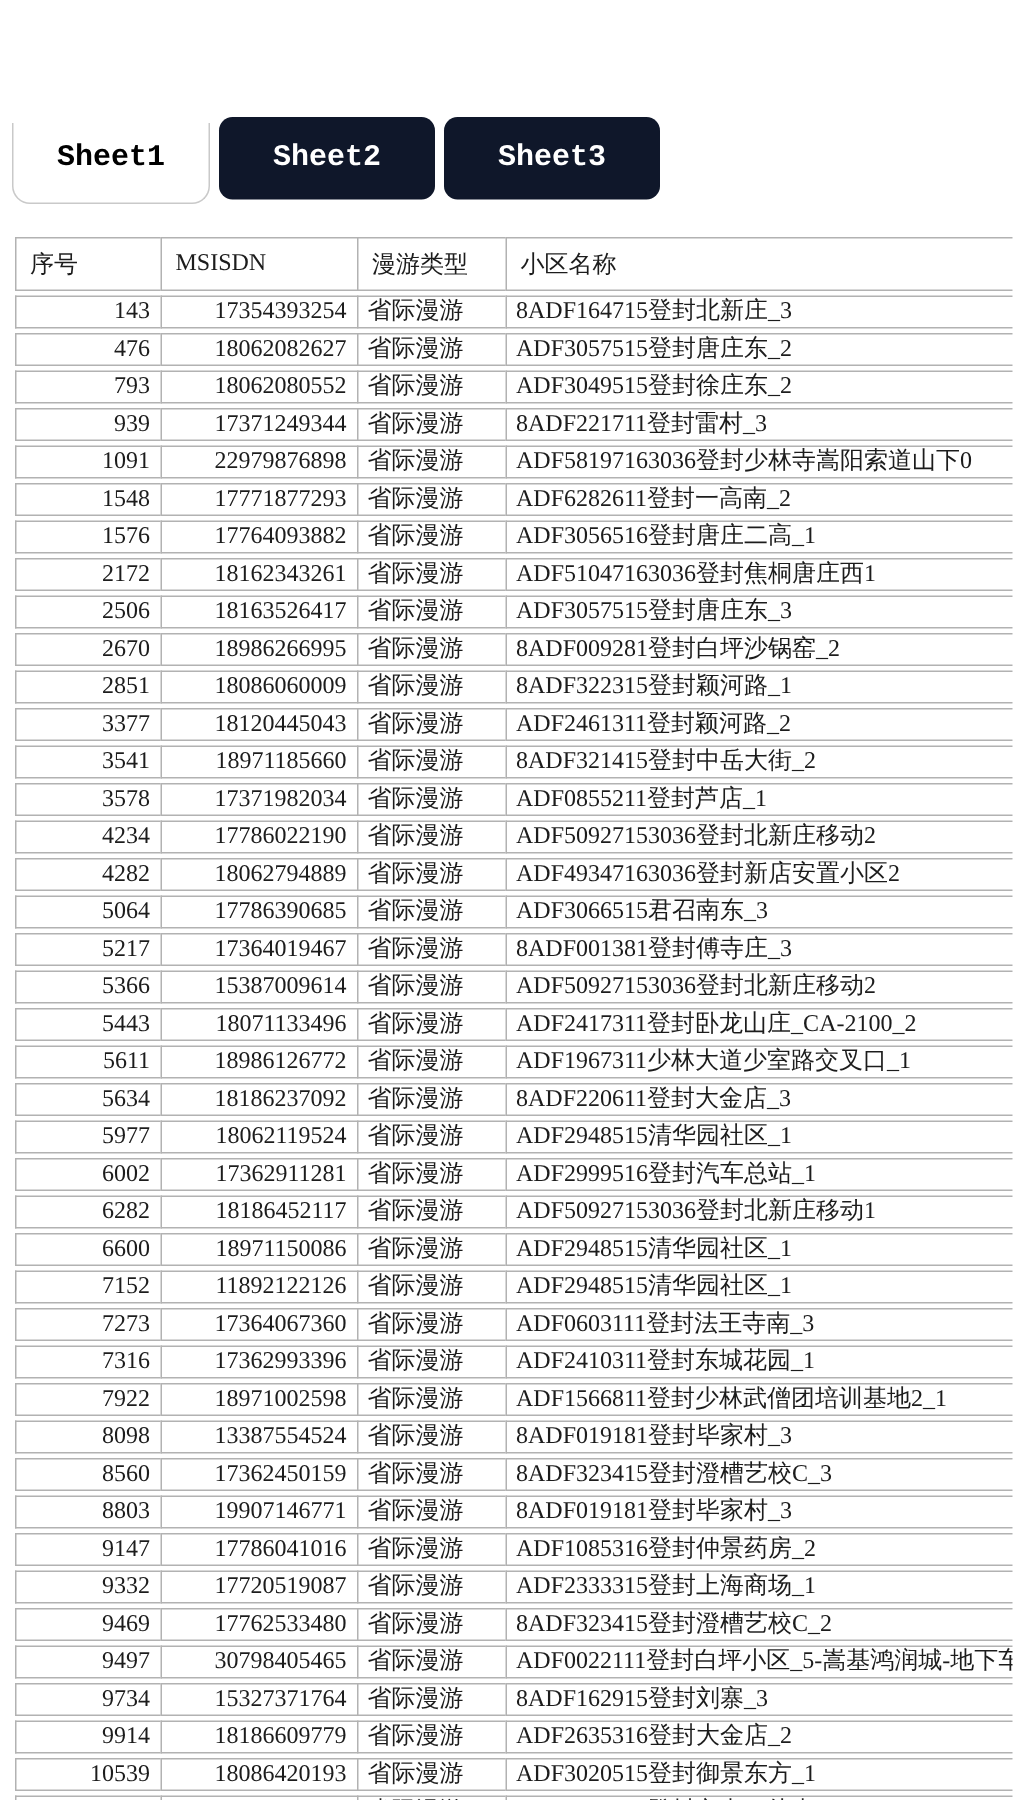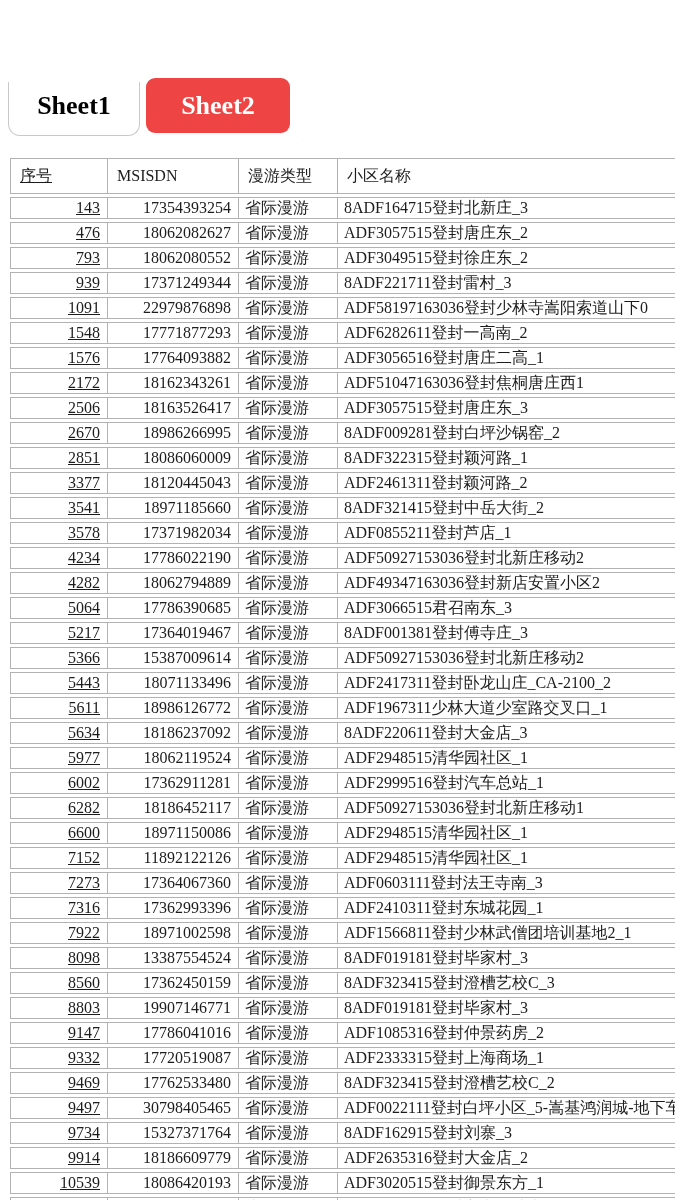--- a/index.html
+++ b/index.html
@@ -18,23 +18,23 @@
   
   .tabbar {
     position: absolute;
     top: 0;
     left: 0;
     width: 675px;
     height: 158px;
   }
   .tab {
     position: absolute;
-    font-family: Liberation Serif, serif;
+    font-family: Liberation Mono, monospace;
     font-weight: bold;
-    font-size: 26px;
+    font-size: 20px;
     text-align: center;
     box-sizing: border-box;
     cursor: pointer;
   }
   .tab.active {
     left: 8px;
     top: 82px;
     width: 132px;
     height: 54px;
     line-height: 48px;
@@ -42,21 +42,21 @@
     color: #000000;
     border: 1px solid #c9c9c9;
     border-top: none;
     border-radius: 0 0 12px 12px;
   }
   .tab.inactive {
     top: 78px;
     width: 144px;
     height: 55px;
     line-height: 55px;
-    background: #ef4444;
+    background: #0f172a;
     color: #ffffff;
     border-radius: 9px;
   }
   .tab.t2 { left: 146px; }
   .tab.t3 { left: 296px; }
 
   
   table.sheet {
     position: absolute;
     top: 155px;
@@ -82,33 +82,34 @@
     text-align: left;
     padding: 0 0 0 9px;
     vertical-align: middle;
   }
   td {
     height: 21px;
     line-height: 20px;
     padding: 0;
     vertical-align: middle;
   }
-  .c1 { width: 97px; text-decoration: underline; }
+  .c1 { width: 97px; }
   .c2 { width: 131px; }
   .c3 { width: 99px; margin-top: 44px; }
   .c4 { width: 573px; }
   td.c1, td.c2 { text-align: right; padding-right: 7px; }
   td.c3, td.c4 { text-align: left; padding-left: 6px; }
 </style>
 </head>
 <body>
 
 <div class="tabbar">
   <div class="tab active">Sheet1</div>
   <div class="tab inactive t2">Sheet2</div>
+  <div class="tab inactive t3">Sheet3</div>
 </div>
 
 <table class="sheet">
   <thead>
     <tr>
       <th class="c1">序号</th>
       <th class="c2">MSISDN</th>
       <th class="c3">漫游类型</th>
       <th class="c4">小区名称</th>
     </tr>

